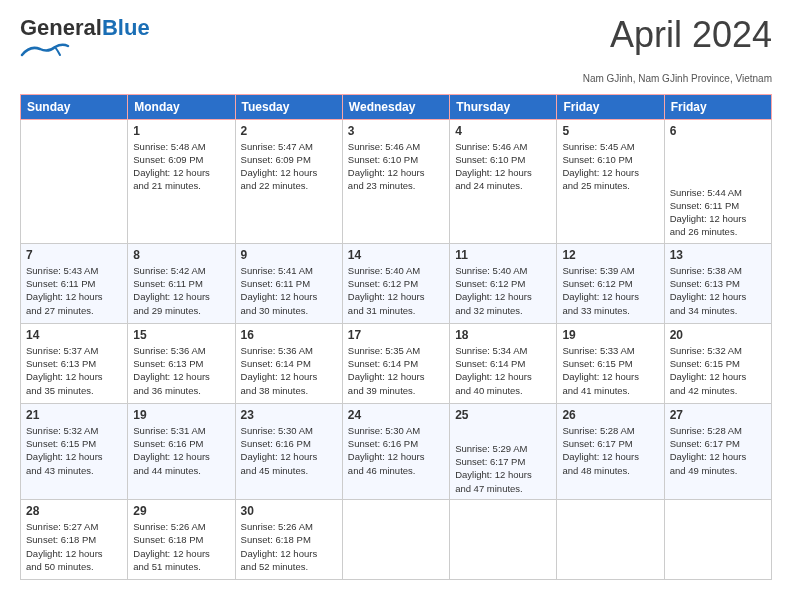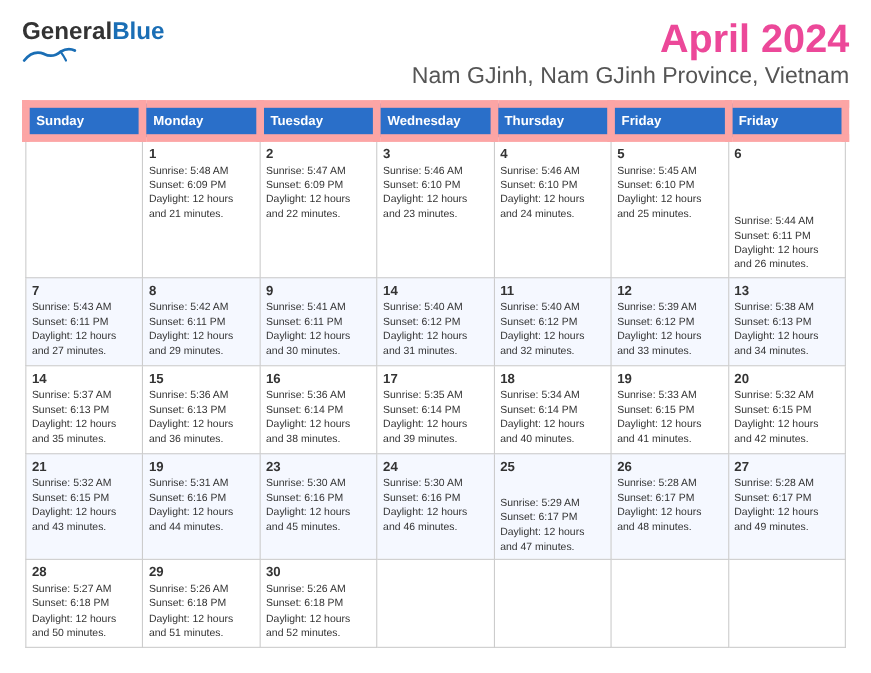--- a/index.html
+++ b/index.html
@@ -14,42 +14,42 @@
       display: flex;
       justify-content: space-between;
       align-items: flex-start;
       margin-bottom: 10px;
     }
     .title-area {
       text-align: right;
     }
     .month-title {
       font-size: 36px;
-      font-weight: bold;
-      color: #ec4899;
+      font-weight: normal;
+      color: #404040;
       line-height: 1.1;
     }
     .location-title {
-      font-size: 21px;
+      font-size: 10px;
       color: #555;
-      margin-top: 2px;
+      margin-top: 18px;
     }
     .calendar-table {
       width: 100%;
       border-collapse: collapse;
       font-size: 10px;
     }
     .calendar-table th {
       background-color: #2a6fc9;
       color: #fff;
       text-align: left;
       padding: 5px 6px;
       font-size: 12px;
       font-weight: bold;
-      border: 7px solid #fca5a5;
+      border: 1px solid #fca5a5;
     }
     .calendar-table td {
       border: 1px solid #ccc;
       vertical-align: top;
       padding: 4px 5px;
       width: calc(100% / 7);
       height: 80px;
       background: #fff;
     }
     .calendar-table tr:nth-child(even) td {

